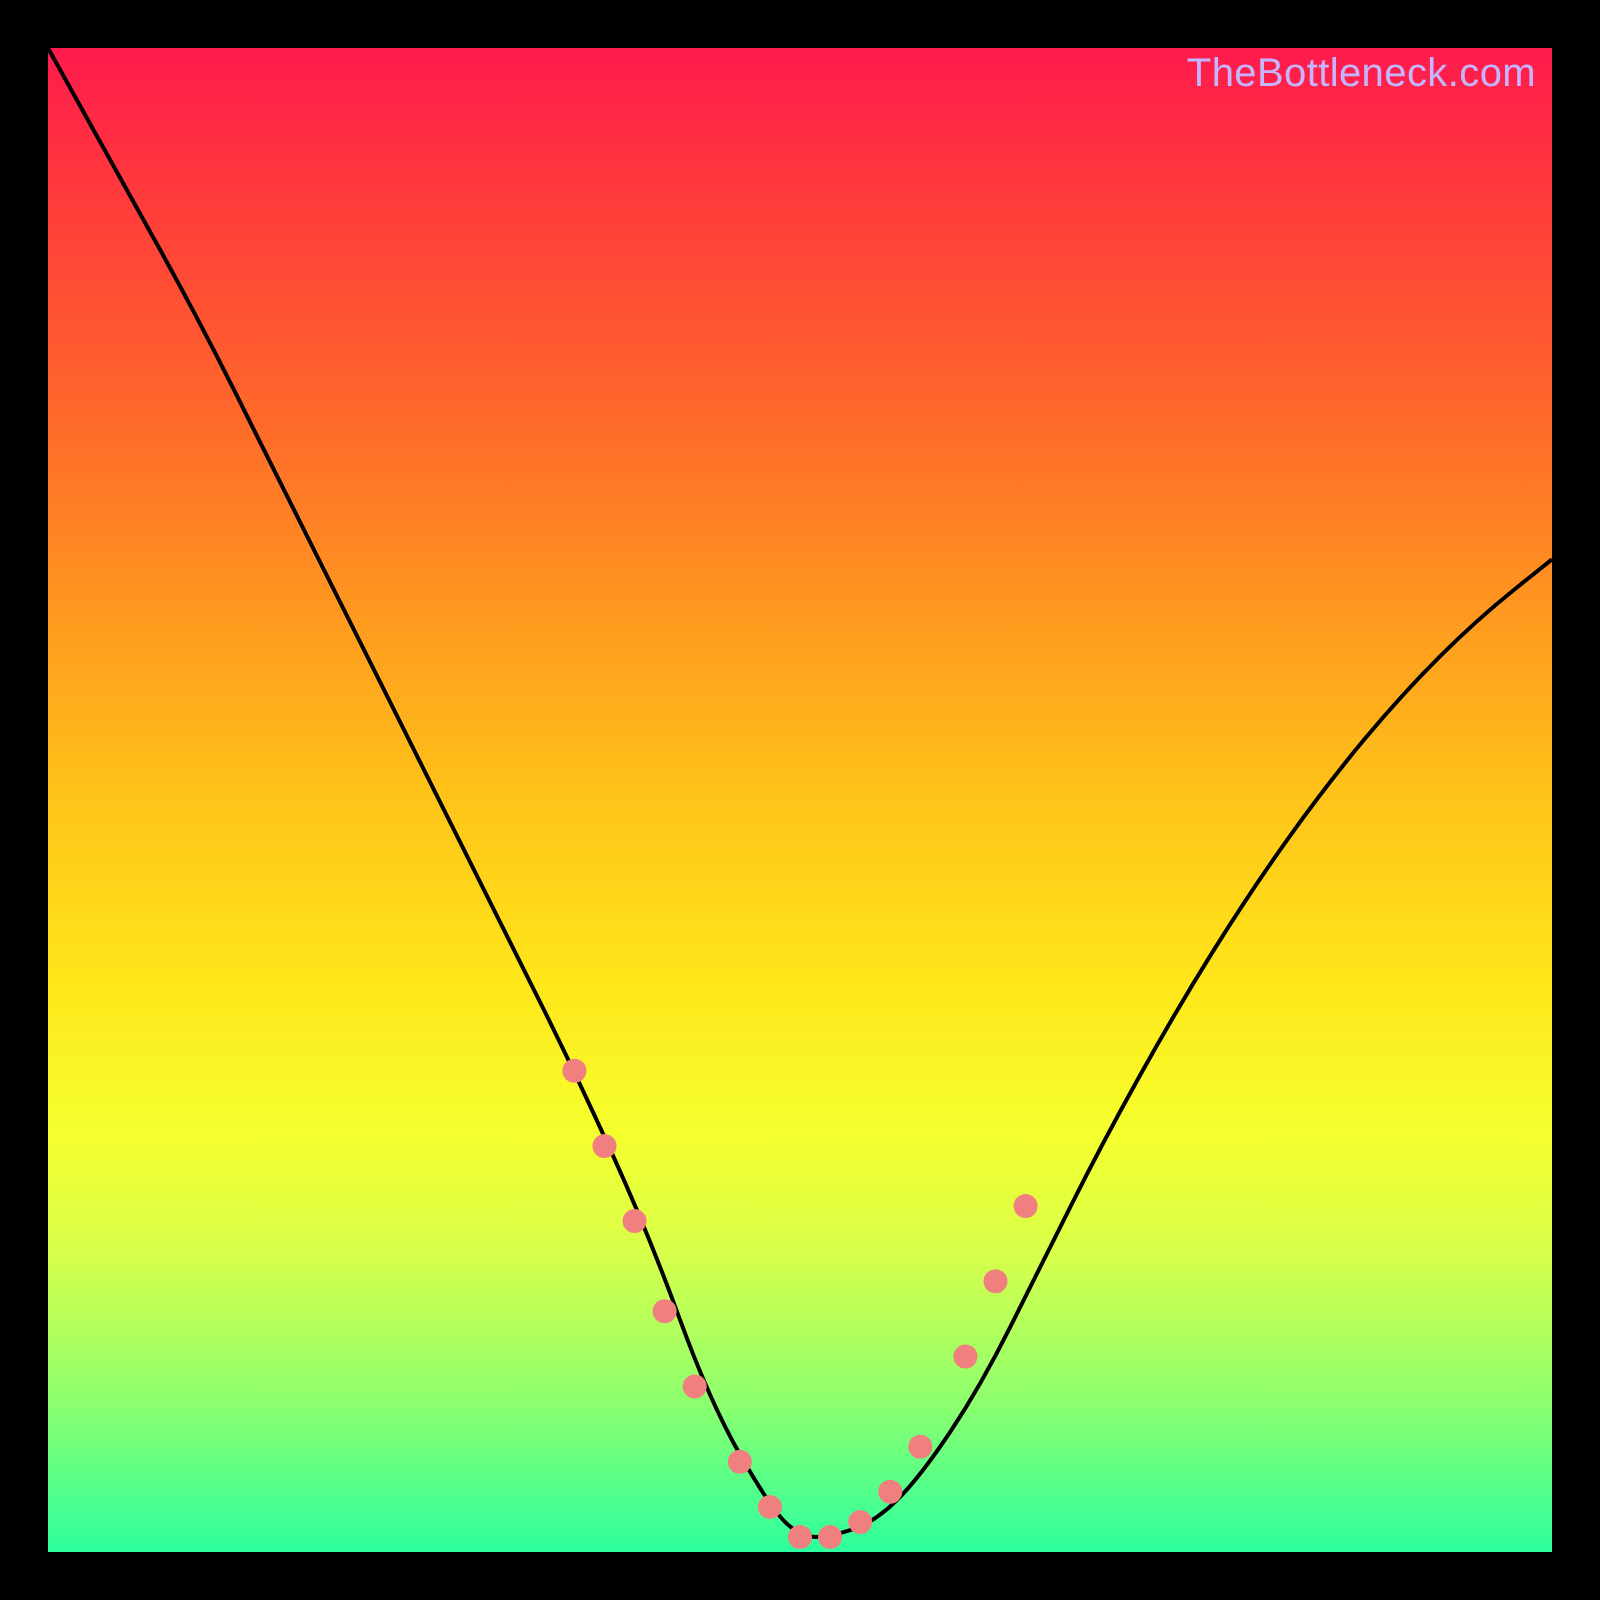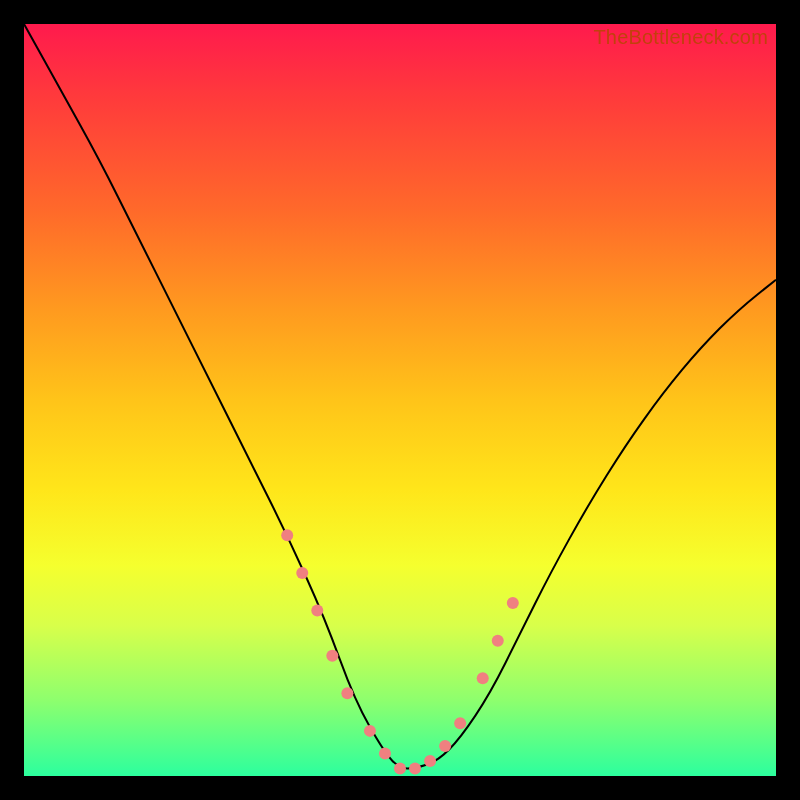--- a/index.html
+++ b/index.html
@@ -37,21 +37,21 @@
       #f5ff2e 72%,
       #d8ff4a 80%,
       #8dff6e 90%,
       #2cff9e 100%
     );
   }
   .watermark {
     position: absolute;
     top: 2px;
     right: 8px;
-    color: #c2410c;
+    color: #c4b5fd;
     font-size: 20px;
     font-weight: 500;
     letter-spacing: 0.2px;
     user-select: none;
   }
   svg.overlay {
     position: absolute;
     left: 0;
     top: 0;
     width: 752px;

